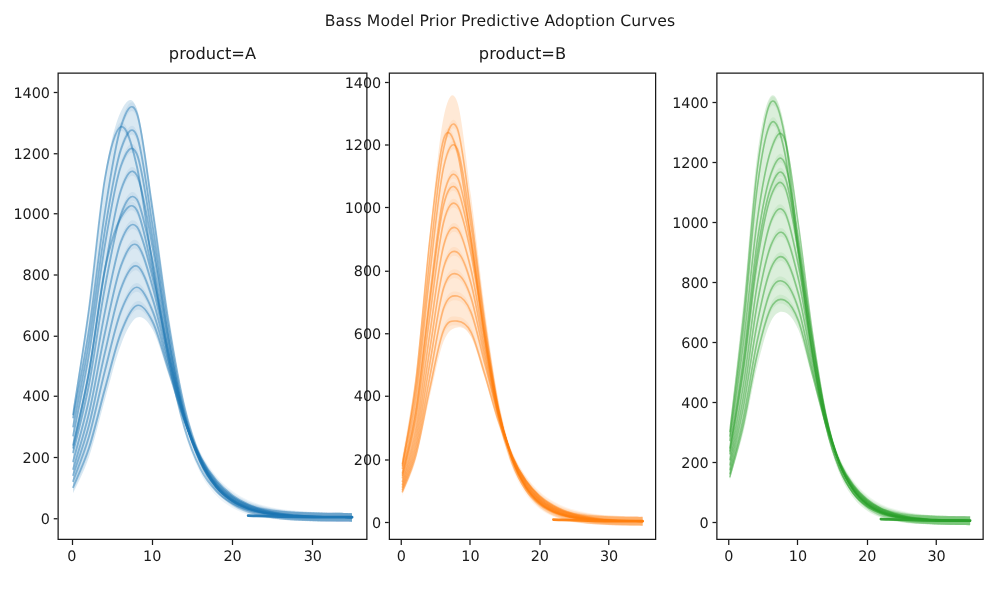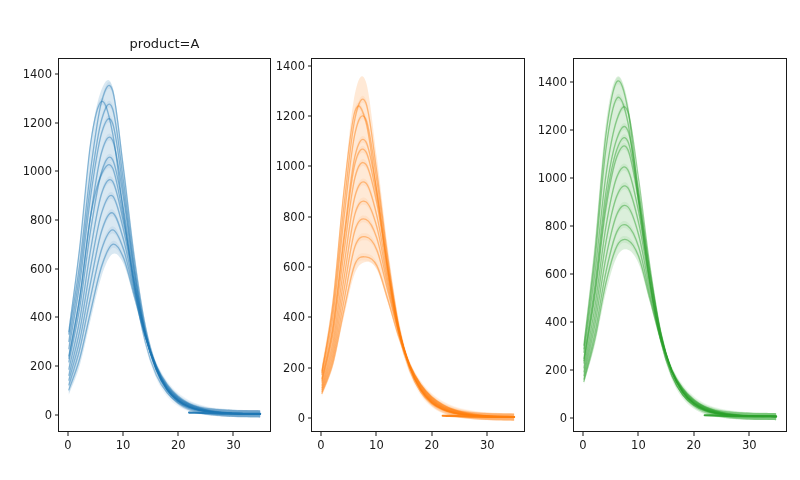--- a/index.html
+++ b/index.html
@@ -104,22 +104,23 @@
     text-align: center;
     font-size: 12px;
     color: #1a1a1a;
   }
 </style>
 </head>
 <body>
 
 <div id="figure">
 
-
-  <div class="panel" id="panel-0" style="left:58px; width:213px;border-radius:10px;">
+  <div class="suptitle">Bass Model Prior Predictive Adoption Curves</div>
+
+  <div class="panel" id="panel-0" style="left:46px; width:248px;border-radius:10px;">
     <div class="panel-title">product=A</div>
     <div class="axes-frame">
       <svg class="plot-svg" id="svg-0" viewBox="0 0 213 374" preserveAspectRatio="none">
           <path d="M 9.93 269.23 C 11.77 255.42, 17.29 217.66, 20.97 186.39 C 24.65 155.12, 28.33 107.61, 32.01 81.62 C 35.68 55.63, 39.36 39.39, 43.04 30.46 C 46.72 21.52, 50.40 15.84, 54.08 28.02 C 57.76 40.20, 61.44 75.94, 65.11 103.55 C 68.79 131.16, 72.47 166.90, 76.15 193.70 C 79.83 220.50, 83.51 245.68, 87.19 264.36 C 90.87 283.04, 94.54 295.14, 98.22 305.78 C 101.90 316.42, 105.58 322.35, 109.26 328.19 C 112.94 334.04, 116.62 337.57, 120.30 340.86 C 123.97 344.15, 127.65 346.10, 131.33 347.93 C 135.01 349.76, 138.69 350.81, 142.37 351.83 C 146.05 352.84, 149.73 353.45, 153.40 354.02 C 157.08 354.59, 160.76 354.91, 164.44 355.24 C 168.12 355.56, 171.80 355.77, 175.48 355.97 C 179.16 356.17, 182.83 356.34, 186.51 356.46 C 190.19 356.58, 194.79 356.66, 197.55 356.70 C 200.31 356.74, 202.15 356.70, 203.07 356.70 L 203.07 356.70  203.07 356.70 C 202.15 356.70, 200.31 356.74, 197.55 356.70 C 194.79 356.66, 190.19 356.58, 186.51 356.46 C 182.83 356.34, 179.16 356.21, 175.48 355.97 C 171.80 355.73, 168.12 355.40, 164.44 355.00 C 160.76 354.59, 157.08 354.22, 153.40 353.53 C 149.73 352.84, 146.05 352.03, 142.37 350.85 C 138.69 349.68, 135.01 348.38, 131.33 346.47 C 127.65 344.56, 123.97 342.53, 120.30 339.40 C 116.62 336.28, 112.94 332.70, 109.26 327.71 C 105.58 322.71, 101.90 317.15, 98.22 309.43 C 94.54 301.72, 90.87 292.58, 87.19 281.41 C 83.51 270.25, 79.83 255.02, 76.15 242.43 C 72.47 229.84, 68.79 213.60, 65.11 205.88 C 61.44 198.17, 57.76 194.11, 54.08 196.14 C 50.40 198.17, 46.72 207.10, 43.04 218.07 C 39.36 229.03, 35.68 246.90, 32.01 261.92 C 28.33 276.95, 24.65 295.63, 20.97 308.21 C 17.29 320.80, 11.77 332.58, 9.93 337.45 Z" fill="#1f77b4" fill-opacity="0.17" stroke="none"></path>
           <path d="M 9.93 273.04 C 11.77 261.26, 17.29 230.00, 20.97 202.38 C 24.65 174.77, 28.33 134.57, 32.01 107.36 C 35.68 80.15, 39.36 52.34, 43.04 39.14 C 46.72 25.94, 50.40 16.80, 54.08 28.17 C 57.76 39.54, 61.44 79.14, 65.11 107.36 C 68.79 135.58, 72.47 171.11, 76.15 197.51 C 79.83 223.90, 83.51 247.66, 87.19 265.73 C 90.87 283.80, 94.54 295.58, 98.22 305.93 C 101.90 316.29, 105.58 322.30, 109.26 327.86 C 112.94 333.42, 116.62 336.31, 120.30 339.31 C 123.97 342.32, 127.65 344.23, 131.33 345.89 C 135.01 347.56, 138.69 348.41, 142.37 349.30 C 146.05 350.20, 149.73 350.76, 153.40 351.25 C 157.08 351.74, 160.76 351.98, 164.44 352.23 C 168.12 352.47, 171.80 352.59, 175.48 352.71 C 179.16 352.84, 182.83 352.88, 186.51 352.96 C 190.19 353.04, 194.79 353.16, 197.55 353.20 C 200.31 353.24, 202.15 353.20, 203.07 353.20 L 203.07 360.20  203.07 360.20 C 202.15 360.20, 200.31 360.24, 197.55 360.20 C 194.79 360.16, 190.19 360.04, 186.51 359.96 C 182.83 359.88, 179.16 359.84, 175.48 359.71 C 171.80 359.59, 168.12 359.47, 164.44 359.23 C 160.76 358.98, 157.08 358.74, 153.40 358.25 C 149.73 357.76, 146.05 357.20, 142.37 356.30 C 138.69 355.41, 135.01 354.56, 131.33 352.89 C 127.65 351.23, 123.97 349.32, 120.30 346.31 C 116.62 343.31, 112.94 340.42, 109.26 334.86 C 105.58 329.30, 101.90 323.29, 98.22 312.93 C 94.54 302.58, 90.87 290.80, 87.19 272.73 C 83.51 254.66, 79.83 230.90, 76.15 204.51 C 72.47 178.11, 68.79 142.58, 65.11 114.36 C 61.44 86.14, 57.76 46.54, 54.08 35.17 C 50.40 23.80, 46.72 32.94, 43.04 46.14 C 39.36 59.34, 35.68 87.15, 32.01 114.36 C 28.33 141.57, 24.65 181.77, 20.97 209.38 C 17.29 237.00, 11.77 268.26, 9.93 280.04 Z" fill="#1f77b4" fill-opacity="0.08" stroke="none"></path>
           <path d="M 9.93 276.54 C 11.77 264.76, 17.29 233.50, 20.97 205.88 C 24.65 178.27, 28.33 138.07, 32.01 110.86 C 35.68 83.65, 39.36 55.84, 43.04 42.64 C 46.72 29.44, 50.40 20.30, 54.08 31.67 C 57.76 43.04, 61.44 82.64, 65.11 110.86 C 68.79 139.08, 72.47 174.61, 76.15 201.01 C 79.83 227.40, 83.51 251.16, 87.19 269.23 C 90.87 287.30, 94.54 299.08, 98.22 309.43 C 101.90 319.79, 105.58 325.80, 109.26 331.36 C 112.94 336.92, 116.62 339.81, 120.30 342.81 C 123.97 345.82, 127.65 347.73, 131.33 349.39 C 135.01 351.06, 138.69 351.91, 142.37 352.80 C 146.05 353.70, 149.73 354.26, 153.40 354.75 C 157.08 355.24, 160.76 355.48, 164.44 355.73 C 168.12 355.97, 171.80 356.09, 175.48 356.21 C 179.16 356.34, 182.83 356.38, 186.51 356.46 C 190.19 356.54, 194.79 356.66, 197.55 356.70 C 200.31 356.74, 202.15 356.70, 203.07 356.70" fill="none" stroke="#1f77b4" stroke-opacity="0.45" stroke-width="1.3" stroke-linejoin="round" stroke-linecap="round"></path>
           <path d="M 9.93 280.35 C 11.77 268.98, 17.29 238.52, 20.97 212.13 C 24.65 185.73, 28.33 147.76, 32.01 121.98 C 35.68 96.19, 39.36 70.00, 43.04 57.41 C 46.72 44.82, 50.40 36.09, 54.08 46.45 C 57.76 56.80, 61.44 93.15, 65.11 119.54 C 68.79 145.94, 72.47 179.85, 76.15 204.82 C 79.83 229.79, 83.51 252.25, 87.19 269.39 C 90.87 286.52, 94.54 297.69, 98.22 307.64 C 101.90 317.59, 105.58 323.64, 109.26 329.08 C 112.94 334.52, 116.62 337.40, 120.30 340.29 C 123.97 343.17, 127.65 344.80, 131.33 346.38 C 135.01 347.96, 138.69 348.94, 142.37 349.79 C 146.05 350.64, 149.73 351.05, 153.40 351.50 C 157.08 351.94, 160.76 352.23, 164.44 352.47 C 168.12 352.71, 171.80 352.84, 175.48 352.96 C 179.16 353.08, 182.83 353.16, 186.51 353.20 C 190.19 353.24, 194.79 353.16, 197.55 353.20 C 200.31 353.24, 202.15 353.40, 203.07 353.44 L 203.07 360.44  203.07 360.44 C 202.15 360.40, 200.31 360.24, 197.55 360.20 C 194.79 360.16, 190.19 360.24, 186.51 360.20 C 182.83 360.16, 179.16 360.08, 175.48 359.96 C 171.80 359.84, 168.12 359.71, 164.44 359.47 C 160.76 359.23, 157.08 358.94, 153.40 358.50 C 149.73 358.05, 146.05 357.64, 142.37 356.79 C 138.69 355.94, 135.01 354.96, 131.33 353.38 C 127.65 351.80, 123.97 350.17, 120.30 347.29 C 116.62 344.40, 112.94 341.52, 109.26 336.08 C 105.58 330.64, 101.90 324.59, 98.22 314.64 C 94.54 304.69, 90.87 293.52, 87.19 276.39 C 83.51 259.25, 79.83 236.79, 76.15 211.82 C 72.47 186.85, 68.79 152.94, 65.11 126.54 C 61.44 100.15, 57.76 63.80, 54.08 53.45 C 50.40 43.09, 46.72 51.82, 43.04 64.41 C 39.36 77.00, 35.68 103.19, 32.01 128.98 C 28.33 154.76, 24.65 192.73, 20.97 219.13 C 17.29 245.52, 11.77 275.98, 9.93 287.35 Z" fill="#1f77b4" fill-opacity="0.08" stroke="none"></path>
           <path d="M 9.93 283.85 C 11.77 272.48, 17.29 242.02, 20.97 215.63 C 24.65 189.23, 28.33 151.26, 32.01 125.48 C 35.68 99.69, 39.36 73.50, 43.04 60.91 C 46.72 48.32, 50.40 39.59, 54.08 49.95 C 57.76 60.30, 61.44 96.65, 65.11 123.04 C 68.79 149.44, 72.47 183.35, 76.15 208.32 C 79.83 233.29, 83.51 255.75, 87.19 272.89 C 90.87 290.02, 94.54 301.19, 98.22 311.14 C 101.90 321.09, 105.58 327.14, 109.26 332.58 C 112.94 338.02, 116.62 340.90, 120.30 343.79 C 123.97 346.67, 127.65 348.30, 131.33 349.88 C 135.01 351.46, 138.69 352.44, 142.37 353.29 C 146.05 354.14, 149.73 354.55, 153.40 355.00 C 157.08 355.44, 160.76 355.73, 164.44 355.97 C 168.12 356.21, 171.80 356.34, 175.48 356.46 C 179.16 356.58, 182.83 356.66, 186.51 356.70 C 190.19 356.74, 194.79 356.66, 197.55 356.70 C 200.31 356.74, 202.15 356.90, 203.07 356.94" fill="none" stroke="#1f77b4" stroke-opacity="0.45" stroke-width="1.3" stroke-linejoin="round" stroke-linecap="round"></path>
           <path d="M 9.93 287.66 C 11.77 276.70, 17.29 247.46, 20.97 221.87 C 24.65 196.29, 28.33 159.34, 32.01 134.16 C 35.68 108.98, 39.36 83.00, 43.04 70.81 C 46.72 58.63, 50.40 51.32, 54.08 61.07 C 57.76 70.81, 61.44 104.52, 65.11 129.29 C 68.79 154.06, 72.47 185.94, 76.15 209.69 C 79.83 233.45, 83.51 255.25, 87.19 271.82 C 90.87 288.39, 94.54 299.48, 98.22 309.10 C 101.90 318.72, 105.58 324.29, 109.26 329.57 C 112.94 334.85, 116.62 337.93, 120.30 340.77 C 123.97 343.62, 127.65 345.12, 131.33 346.62 C 135.01 348.12, 138.69 348.98, 142.37 349.79 C 146.05 350.60, 149.73 351.05, 153.40 351.50 C 157.08 351.94, 160.76 352.23, 164.44 352.47 C 168.12 352.71, 171.80 352.84, 175.48 352.96 C 179.16 353.08, 182.83 353.16, 186.51 353.20 C 190.19 353.24, 194.79 353.16, 197.55 353.20 C 200.31 353.24, 202.15 353.40, 203.07 353.44 L 203.07 360.44  203.07 360.44 C 202.15 360.40, 200.31 360.24, 197.55 360.20 C 194.79 360.16, 190.19 360.24, 186.51 360.20 C 182.83 360.16, 179.16 360.08, 175.48 359.96 C 171.80 359.84, 168.12 359.71, 164.44 359.47 C 160.76 359.23, 157.08 358.94, 153.40 358.50 C 149.73 358.05, 146.05 357.60, 142.37 356.79 C 138.69 355.98, 135.01 355.12, 131.33 353.62 C 127.65 352.12, 123.97 350.62, 120.30 347.77 C 116.62 344.93, 112.94 341.85, 109.26 336.57 C 105.58 331.29, 101.90 325.72, 98.22 316.10 C 94.54 306.48, 90.87 295.39, 87.19 278.82 C 83.51 262.25, 79.83 240.45, 76.15 216.69 C 72.47 192.94, 68.79 161.06, 65.11 136.29 C 61.44 111.52, 57.76 77.81, 54.08 68.07 C 50.40 58.32, 46.72 65.63, 43.04 77.81 C 39.36 90.00, 35.68 115.98, 32.01 141.16 C 28.33 166.34, 24.65 203.29, 20.97 228.87 C 17.29 254.46, 11.77 283.70, 9.93 294.66 Z" fill="#1f77b4" fill-opacity="0.08" stroke="none"></path>
           <path d="M 9.93 291.16 C 11.77 280.20, 17.29 250.96, 20.97 225.37 C 24.65 199.79, 28.33 162.84, 32.01 137.66 C 35.68 112.48, 39.36 86.50, 43.04 74.31 C 46.72 62.13, 50.40 54.82, 54.08 64.57 C 57.76 74.31, 61.44 108.02, 65.11 132.79 C 68.79 157.56, 72.47 189.44, 76.15 213.19 C 79.83 236.95, 83.51 258.75, 87.19 275.32 C 90.87 291.89, 94.54 302.98, 98.22 312.60 C 101.90 322.22, 105.58 327.79, 109.26 333.07 C 112.94 338.35, 116.62 341.43, 120.30 344.27 C 123.97 347.12, 127.65 348.62, 131.33 350.12 C 135.01 351.62, 138.69 352.48, 142.37 353.29 C 146.05 354.10, 149.73 354.55, 153.40 355.00 C 157.08 355.44, 160.76 355.73, 164.44 355.97 C 168.12 356.21, 171.80 356.34, 175.48 356.46 C 179.16 356.58, 182.83 356.66, 186.51 356.70 C 190.19 356.74, 194.79 356.66, 197.55 356.70 C 200.31 356.74, 202.15 356.90, 203.07 356.94" fill="none" stroke="#1f77b4" stroke-opacity="0.45" stroke-width="1.3" stroke-linejoin="round" stroke-linecap="round"></path>
@@ -167,20 +168,21 @@
         <div class="xtick-mark" style="left: 30.5699%;"></div>
         <div class="xtick-label" style="left: 56.4767%;">20</div>
         <div class="xtick-mark" style="left: 56.4767%;"></div>
         <div class="xtick-label" style="left: 82.3834%;">30</div>
         <div class="xtick-mark" style="left: 82.3834%;"></div>
       </div>
     <div class="xlabel"></div>
   </div>
 
   <div class="panel" id="panel-1" style="left:311px; width:214px;">
+    <div class="panel-title">product=B</div>
     <div class="axes-frame">
       <svg class="plot-svg" id="svg-1" viewBox="0 0 214 374" preserveAspectRatio="none">
           <path d="M 9.98 308.52 C 11.83 296.98, 17.37 269.27, 21.07 239.26 C 24.76 209.25, 28.46 162.44, 32.16 128.44 C 35.85 94.44, 39.55 52.89, 43.24 35.26 C 46.94 17.63, 50.64 12.17, 54.33 22.67 C 58.03 33.16, 61.72 70.52, 65.42 98.22 C 69.12 125.93, 72.81 161.60, 76.51 188.89 C 80.20 216.17, 83.90 242.41, 87.60 261.93 C 91.29 281.44, 94.99 294.67, 98.68 306.00 C 102.38 317.33, 106.08 323.67, 109.77 329.93 C 113.47 336.18, 117.16 340.04, 120.86 343.53 C 124.56 347.01, 128.25 348.90, 131.95 350.83 C 135.64 352.76, 139.34 354.02, 143.04 355.11 C 146.73 356.20, 150.43 356.79, 154.12 357.38 C 157.82 357.97, 161.52 358.30, 165.21 358.64 C 168.91 358.97, 172.60 359.22, 176.30 359.39 C 180.00 359.56, 183.69 359.56, 187.39 359.64 C 191.08 359.73, 195.70 359.85, 198.48 359.90 C 201.25 359.94, 203.10 359.90, 204.02 359.90 L 204.02 359.90  204.02 359.90 C 203.10 359.85, 201.25 359.77, 198.48 359.64 C 195.70 359.52, 191.08 359.35, 187.39 359.14 C 183.69 358.93, 180.00 358.72, 176.30 358.39 C 172.60 358.05, 168.91 357.67, 165.21 357.13 C 161.52 356.58, 157.82 355.99, 154.12 355.11 C 150.43 354.23, 146.73 353.22, 143.04 351.84 C 139.34 350.45, 135.64 348.94, 131.95 346.80 C 128.25 344.66, 124.56 342.31, 120.86 338.99 C 117.16 335.68, 113.47 331.98, 109.77 326.90 C 106.08 321.82, 102.38 316.20, 98.68 308.52 C 94.99 300.84, 91.29 291.52, 87.60 280.81 C 83.90 270.11, 80.20 255.84, 76.51 244.30 C 72.81 232.75, 69.12 218.27, 65.42 211.56 C 61.72 204.84, 58.03 203.37, 54.33 204.00 C 50.64 204.63, 46.94 206.10, 43.24 215.33 C 39.55 224.57, 35.85 243.67, 32.16 259.41 C 28.46 275.15, 24.76 296.77, 21.07 309.78 C 17.37 322.79, 11.83 332.86, 9.98 337.48 Z" fill="#ff7f0e" fill-opacity="0.17" stroke="none"></path>
           <path d="M 9.98 310.06 C 11.83 299.77, 17.37 275.85, 21.07 248.35 C 24.76 220.86, 28.46 176.99, 32.16 145.09 C 35.85 113.19, 39.55 74.36, 43.24 56.94 C 46.94 39.52, 50.64 31.76, 54.33 40.57 C 58.03 49.39, 61.72 84.02, 65.42 109.83 C 69.12 135.65, 72.81 169.65, 76.51 195.46 C 80.20 221.28, 83.90 246.25, 87.60 264.72 C 91.29 283.19, 94.99 295.49, 98.68 306.28 C 102.38 317.07, 106.08 323.49, 109.77 329.45 C 113.47 335.41, 117.16 338.81, 120.86 342.04 C 124.56 345.27, 128.25 347.12, 131.95 348.84 C 135.64 350.56, 139.34 351.44, 143.04 352.37 C 146.73 353.29, 150.43 353.88, 154.12 354.38 C 157.82 354.89, 161.52 355.14, 165.21 355.39 C 168.91 355.64, 172.60 355.72, 176.30 355.89 C 180.00 356.06, 183.69 356.31, 187.39 356.40 C 191.08 356.48, 195.70 356.35, 198.48 356.40 C 201.25 356.44, 203.10 356.61, 204.02 356.65 L 204.02 363.65  204.02 363.65 C 203.10 363.61, 201.25 363.44, 198.48 363.40 C 195.70 363.35, 191.08 363.48, 187.39 363.40 C 183.69 363.31, 180.00 363.06, 176.30 362.89 C 172.60 362.72, 168.91 362.64, 165.21 362.39 C 161.52 362.14, 157.82 361.89, 154.12 361.38 C 150.43 360.88, 146.73 360.29, 143.04 359.37 C 139.34 358.44, 135.64 357.56, 131.95 355.84 C 128.25 354.12, 124.56 352.27, 120.86 349.04 C 117.16 345.81, 113.47 342.41, 109.77 336.45 C 106.08 330.49, 102.38 324.07, 98.68 313.28 C 94.99 302.49, 91.29 290.19, 87.60 271.72 C 83.90 253.25, 80.20 228.28, 76.51 202.46 C 72.81 176.65, 69.12 142.65, 65.42 116.83 C 61.72 91.02, 58.03 56.39, 54.33 47.57 C 50.64 38.76, 46.94 46.52, 43.24 63.94 C 39.55 81.36, 35.85 120.19, 32.16 152.09 C 28.46 183.99, 24.76 227.86, 21.07 255.35 C 17.37 282.85, 11.83 306.77, 9.98 317.06 Z" fill="#ff7f0e" fill-opacity="0.08" stroke="none"></path>
           <path d="M 9.98 313.56 C 11.83 303.27, 17.37 279.35, 21.07 251.85 C 24.76 224.36, 28.46 180.49, 32.16 148.59 C 35.85 116.69, 39.55 77.86, 43.24 60.44 C 46.94 43.02, 50.64 35.26, 54.33 44.07 C 58.03 52.89, 61.72 87.52, 65.42 113.33 C 69.12 139.15, 72.81 173.15, 76.51 198.96 C 80.20 224.78, 83.90 249.75, 87.60 268.22 C 91.29 286.69, 94.99 298.99, 98.68 309.78 C 102.38 320.57, 106.08 326.99, 109.77 332.95 C 113.47 338.91, 117.16 342.31, 120.86 345.54 C 124.56 348.77, 128.25 350.62, 131.95 352.34 C 135.64 354.06, 139.34 354.94, 143.04 355.87 C 146.73 356.79, 150.43 357.38, 154.12 357.88 C 157.82 358.39, 161.52 358.64, 165.21 358.89 C 168.91 359.14, 172.60 359.22, 176.30 359.39 C 180.00 359.56, 183.69 359.81, 187.39 359.90 C 191.08 359.98, 195.70 359.85, 198.48 359.90 C 201.25 359.94, 203.10 360.11, 204.02 360.15" fill="none" stroke="#ff7f0e" stroke-opacity="0.45" stroke-width="1.3" stroke-linejoin="round" stroke-linecap="round"></path>
           <path d="M 9.98 313.83 C 11.83 304.18, 17.37 281.93, 21.07 255.91 C 24.76 229.88, 28.46 188.33, 32.16 157.69 C 35.85 127.04, 39.55 88.85, 43.24 72.06 C 46.94 55.27, 50.64 49.18, 54.33 56.94 C 58.03 64.71, 61.72 94.72, 65.42 118.65 C 69.12 142.57, 72.81 175.86, 76.51 200.50 C 80.20 225.14, 83.90 248.77, 87.60 266.49 C 91.29 284.20, 94.99 296.29, 98.68 306.78 C 102.38 317.28, 106.08 323.57, 109.77 329.45 C 113.47 335.32, 117.16 338.85, 120.86 342.04 C 124.56 345.23, 128.25 346.87, 131.95 348.59 C 135.64 350.31, 139.34 351.40, 143.04 352.37 C 146.73 353.33, 150.43 353.88, 154.12 354.38 C 157.82 354.89, 161.52 355.14, 165.21 355.39 C 168.91 355.64, 172.60 355.72, 176.30 355.89 C 180.00 356.06, 183.69 356.31, 187.39 356.40 C 191.08 356.48, 195.70 356.35, 198.48 356.40 C 201.25 356.44, 203.10 356.61, 204.02 356.65 L 204.02 363.65  204.02 363.65 C 203.10 363.61, 201.25 363.44, 198.48 363.40 C 195.70 363.35, 191.08 363.48, 187.39 363.40 C 183.69 363.31, 180.00 363.06, 176.30 362.89 C 172.60 362.72, 168.91 362.64, 165.21 362.39 C 161.52 362.14, 157.82 361.89, 154.12 361.38 C 150.43 360.88, 146.73 360.33, 143.04 359.37 C 139.34 358.40, 135.64 357.31, 131.95 355.59 C 128.25 353.87, 124.56 352.23, 120.86 349.04 C 117.16 345.85, 113.47 342.32, 109.77 336.45 C 106.08 330.57, 102.38 324.28, 98.68 313.78 C 94.99 303.29, 91.29 291.20, 87.60 273.49 C 83.90 255.77, 80.20 232.14, 76.51 207.50 C 72.81 182.86, 69.12 149.57, 65.42 125.65 C 61.72 101.72, 58.03 71.71, 54.33 63.94 C 50.64 56.18, 46.94 62.27, 43.24 79.06 C 39.55 95.85, 35.85 134.04, 32.16 164.69 C 28.46 195.33, 24.76 236.88, 21.07 262.91 C 17.37 288.93, 11.83 311.18, 9.98 320.83 Z" fill="#ff7f0e" fill-opacity="0.08" stroke="none"></path>
           <path d="M 9.98 317.33 C 11.83 307.68, 17.37 285.43, 21.07 259.41 C 24.76 233.38, 28.46 191.83, 32.16 161.19 C 35.85 130.54, 39.55 92.35, 43.24 75.56 C 46.94 58.77, 50.64 52.68, 54.33 60.44 C 58.03 68.21, 61.72 98.22, 65.42 122.15 C 69.12 146.07, 72.81 179.36, 76.51 204.00 C 80.20 228.64, 83.90 252.27, 87.60 269.99 C 91.29 287.70, 94.99 299.79, 98.68 310.28 C 102.38 320.78, 106.08 327.07, 109.77 332.95 C 113.47 338.82, 117.16 342.35, 120.86 345.54 C 124.56 348.73, 128.25 350.37, 131.95 352.09 C 135.64 353.81, 139.34 354.90, 143.04 355.87 C 146.73 356.83, 150.43 357.38, 154.12 357.88 C 157.82 358.39, 161.52 358.64, 165.21 358.89 C 168.91 359.14, 172.60 359.22, 176.30 359.39 C 180.00 359.56, 183.69 359.81, 187.39 359.90 C 191.08 359.98, 195.70 359.85, 198.48 359.90 C 201.25 359.94, 203.10 360.11, 204.02 360.15" fill="none" stroke="#ff7f0e" stroke-opacity="0.45" stroke-width="1.3" stroke-linejoin="round" stroke-linecap="round"></path>
           <path d="M 9.98 317.61 C 11.83 308.80, 17.37 288.44, 21.07 264.72 C 24.76 241.01, 28.46 203.65, 32.16 175.31 C 35.85 146.98, 39.55 110.67, 43.24 94.72 C 46.94 78.77, 50.64 73.94, 54.33 79.61 C 58.03 85.28, 61.72 107.94, 65.42 128.72 C 69.12 149.50, 72.81 181.23, 76.51 204.28 C 80.20 227.32, 83.90 249.99, 87.60 266.99 C 91.29 283.99, 94.99 295.99, 98.68 306.28 C 102.38 316.56, 106.08 322.86, 109.77 328.69 C 113.47 334.53, 117.16 338.01, 120.86 341.29 C 124.56 344.56, 128.25 346.53, 131.95 348.34 C 135.64 350.14, 139.34 351.15, 143.04 352.11 C 146.73 353.08, 150.43 353.58, 154.12 354.13 C 157.82 354.68, 161.52 355.10, 165.21 355.39 C 168.91 355.68, 172.60 355.77, 176.30 355.89 C 180.00 356.02, 183.69 356.06, 187.39 356.14 C 191.08 356.23, 195.70 356.35, 198.48 356.40 C 201.25 356.44, 203.10 356.40, 204.02 356.40 L 204.02 363.40  204.02 363.40 C 203.10 363.40, 201.25 363.44, 198.48 363.40 C 195.70 363.35, 191.08 363.23, 187.39 363.14 C 183.69 363.06, 180.00 363.02, 176.30 362.89 C 172.60 362.77, 168.91 362.68, 165.21 362.39 C 161.52 362.10, 157.82 361.68, 154.12 361.13 C 150.43 360.58, 146.73 360.08, 143.04 359.11 C 139.34 358.15, 135.64 357.14, 131.95 355.34 C 128.25 353.53, 124.56 351.56, 120.86 348.29 C 117.16 345.01, 113.47 341.53, 109.77 335.69 C 106.08 329.86, 102.38 323.56, 98.68 313.28 C 94.99 302.99, 91.29 290.99, 87.60 273.99 C 83.90 256.99, 80.20 234.32, 76.51 211.28 C 72.81 188.23, 69.12 156.50, 65.42 135.72 C 61.72 114.94, 58.03 92.28, 54.33 86.61 C 50.64 80.94, 46.94 85.77, 43.24 101.72 C 39.55 117.67, 35.85 153.98, 32.16 182.31 C 28.46 210.65, 24.76 248.01, 21.07 271.72 C 17.37 295.44, 11.83 315.80, 9.98 324.61 Z" fill="#ff7f0e" fill-opacity="0.08" stroke="none"></path>
           <path d="M 9.98 321.11 C 11.83 312.30, 17.37 291.94, 21.07 268.22 C 24.76 244.51, 28.46 207.15, 32.16 178.81 C 35.85 150.48, 39.55 114.17, 43.24 98.22 C 46.94 82.27, 50.64 77.44, 54.33 83.11 C 58.03 88.78, 61.72 111.44, 65.42 132.22 C 69.12 153.00, 72.81 184.73, 76.51 207.78 C 80.20 230.82, 83.90 253.49, 87.60 270.49 C 91.29 287.49, 94.99 299.49, 98.68 309.78 C 102.38 320.06, 106.08 326.36, 109.77 332.19 C 113.47 338.03, 117.16 341.51, 120.86 344.79 C 124.56 348.06, 128.25 350.03, 131.95 351.84 C 135.64 353.64, 139.34 354.65, 143.04 355.61 C 146.73 356.58, 150.43 357.08, 154.12 357.63 C 157.82 358.18, 161.52 358.60, 165.21 358.89 C 168.91 359.18, 172.60 359.27, 176.30 359.39 C 180.00 359.52, 183.69 359.56, 187.39 359.64 C 191.08 359.73, 195.70 359.85, 198.48 359.90 C 201.25 359.94, 203.10 359.90, 204.02 359.90" fill="none" stroke="#ff7f0e" stroke-opacity="0.45" stroke-width="1.3" stroke-linejoin="round" stroke-linecap="round"></path>
           <path d="M 9.98 321.39 C 11.83 313.41, 17.37 295.15, 21.07 273.54 C 24.76 251.92, 28.46 217.92, 32.16 191.69 C 35.85 165.45, 39.55 131.03, 43.24 116.13 C 46.94 101.23, 50.64 98.08, 54.33 102.28 C 58.03 106.48, 61.72 123.48, 65.42 141.31 C 69.12 159.15, 72.81 188.20, 76.51 209.31 C 80.20 230.43, 83.90 251.92, 87.60 268.00 C 91.29 284.07, 94.99 295.78, 98.68 305.77 C 102.38 315.76, 106.08 322.14, 109.77 327.94 C 113.47 333.73, 117.16 337.26, 120.86 340.53 C 124.56 343.80, 128.25 345.73, 131.95 347.58 C 135.64 349.43, 139.34 350.56, 143.04 351.61 C 146.73 352.66, 150.43 353.29, 154.12 353.88 C 157.82 354.47, 161.52 354.80, 165.21 355.14 C 168.91 355.47, 172.60 355.72, 176.30 355.89 C 180.00 356.06, 183.69 356.06, 187.39 356.14 C 191.08 356.23, 195.70 356.35, 198.48 356.40 C 201.25 356.44, 203.10 356.40, 204.02 356.40 L 204.02 363.40  204.02 363.40 C 203.10 363.40, 201.25 363.44, 198.48 363.40 C 195.70 363.35, 191.08 363.23, 187.39 363.14 C 183.69 363.06, 180.00 363.06, 176.30 362.89 C 172.60 362.72, 168.91 362.47, 165.21 362.14 C 161.52 361.80, 157.82 361.47, 154.12 360.88 C 150.43 360.29, 146.73 359.66, 143.04 358.61 C 139.34 357.56, 135.64 356.43, 131.95 354.58 C 128.25 352.73, 124.56 350.80, 120.86 347.53 C 117.16 344.26, 113.47 340.73, 109.77 334.94 C 106.08 329.14, 102.38 322.76, 98.68 312.77 C 94.99 302.78, 91.29 291.07, 87.60 275.00 C 83.90 258.92, 80.20 237.43, 76.51 216.31 C 72.81 195.20, 69.12 166.15, 65.42 148.31 C 61.72 130.48, 58.03 113.48, 54.33 109.28 C 50.64 105.08, 46.94 108.23, 43.24 123.13 C 39.55 138.03, 35.85 172.45, 32.16 198.69 C 28.46 224.92, 24.76 258.92, 21.07 280.54 C 17.37 302.15, 11.83 320.41, 9.98 328.39 Z" fill="#ff7f0e" fill-opacity="0.08" stroke="none"></path>

